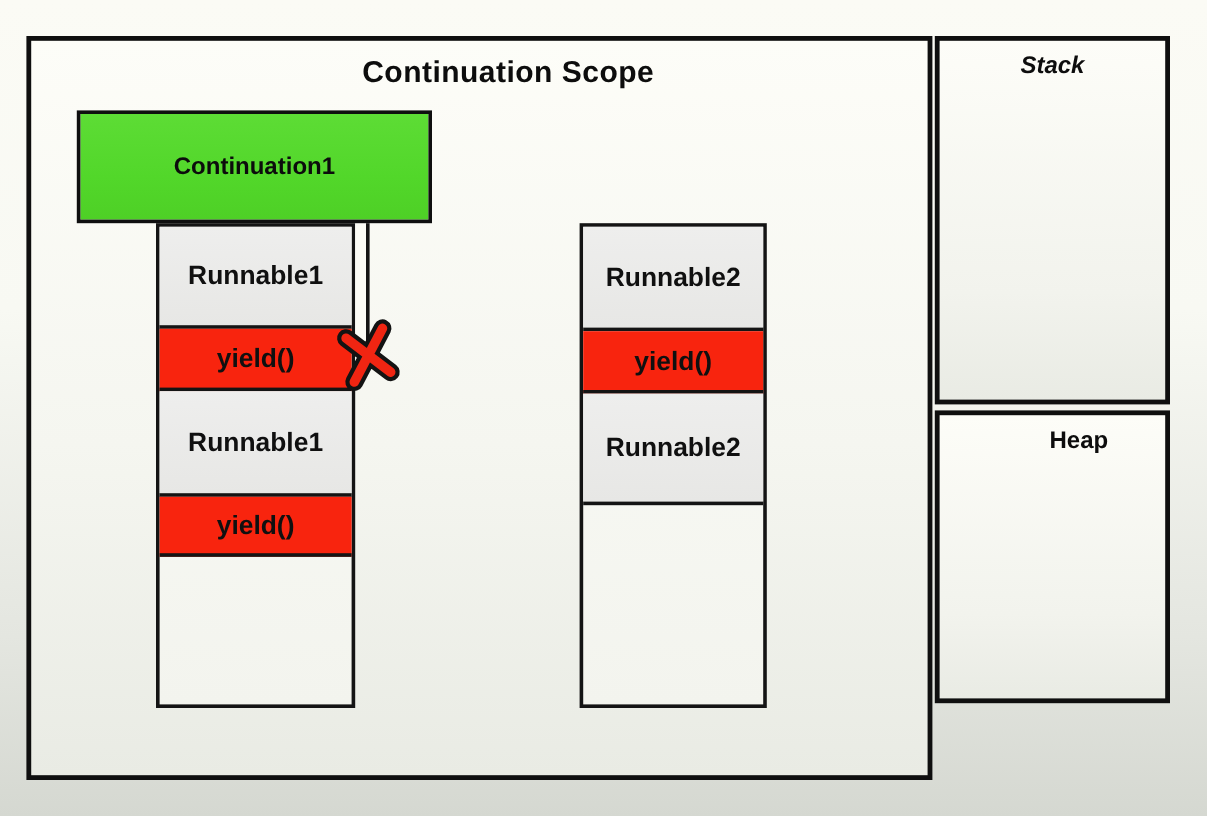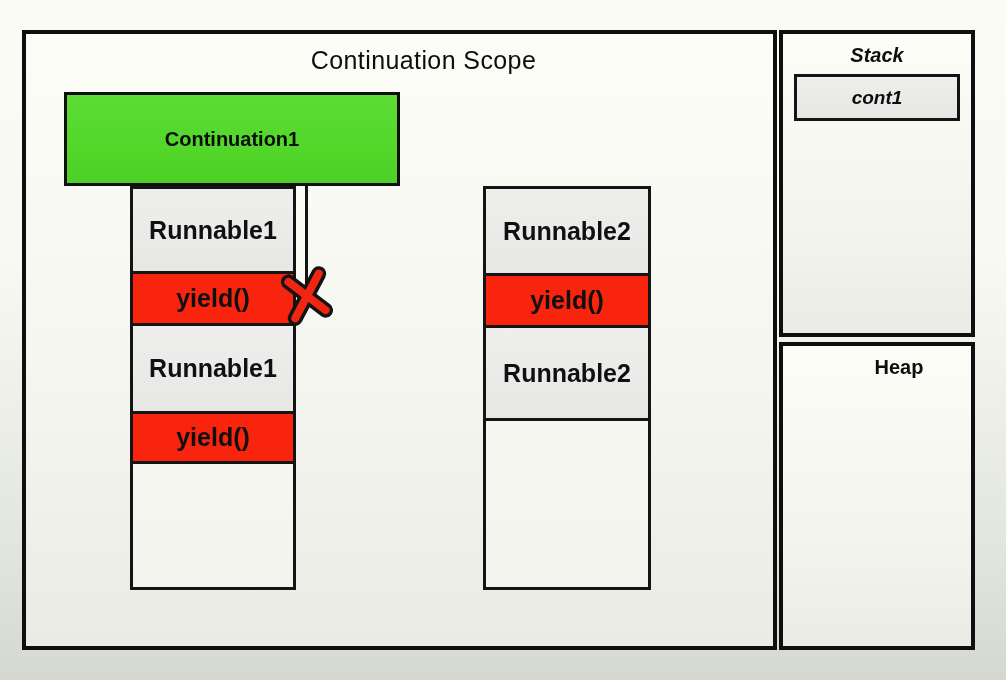--- a/index.html
+++ b/index.html
@@ -18,50 +18,50 @@
 
   
   .main-box {
     left: 22px; top: 30px; width: 755px; height: 620px;
     border: 4px solid #0f0f0f;
     background: linear-gradient(180deg, #fdfdf8 0%, #f5f6f0 55%, #e9ebe4 100%);
   }
   .scope-title {
     position: absolute; left: 0; right: 0; top: 12px;
     text-align: center;
-    font-size: 25px; font-weight: 400; letter-spacing: 0.4px;
+    font-size: 25px; font-weight: 700; letter-spacing: 0.4px;
     color: #0d0d0d;
     padding-left: 48px;
   }
 
   
   .cont-header {
-    height: 94px; width: 336px; top: 92px;
+    height: 94px; width: 296px; top: 92px;
     background: linear-gradient(180deg, #5ddc35 0%, #52d72a 60%, #4ed026 100%);
     border: 3px solid #0f0f0f;
     display: flex; align-items: center; justify-content: center;
     font-size: 20px; font-weight: 800; color: #0c0c0c;
     z-index: 3;
   }
   .cont1 { left: 64px; }
   .cont2 { left: 422px; }
 
   
   .frame-col {
     top: 186px; height: 404px;
     border: 3px solid #141414;
     display: flex; flex-direction: column;
     background: linear-gradient(180deg, #fafbf6, #f3f4ee);
     z-index: 1;
   }
   .col1 { left: 130px; width: 166px; }
-  .col2 { left: 483px; width: 168px; }
+  .col2 { left: 483px; width: 156px; }
   .frame {
     display: flex; align-items: center; justify-content: center;
-    font-size: 25px; font-weight: 800; color: #101010;
+    font-size: 22px; font-weight: 800; color: #101010;
     border-bottom: 3px solid #141414;
     flex: none;
   }
   .frame.runnable { background: linear-gradient(180deg, #eeeeed, #e7e7e5); }
   .frame.yield    { background: #f8240e; }
   .frame.empty    { flex: 1 1 auto; border-bottom: none; background: transparent; }
   .f-r1a { height: 82px; } .f-y1a { height: 49px; }
   .f-r1b { height: 85px; } .f-y1b { height: 47px; }
   .f-r2a { height: 84px; } .f-y2a { height: 49px; }
   .f-r2b { height: 90px; }
@@ -80,21 +80,21 @@
   }
 
   
   .mem-panel {
     left: 779px; width: 196px;
     border: 4px solid #0f0f0f;
     background: linear-gradient(180deg, #fdfdf8 0%, #f2f3ed 70%, #e9ebe4 100%);
     display: flex; flex-direction: column; align-items: center;
   }
   .stack-panel { top: 30px; height: 307px; font-style: italic; }
-  .heap-panel  { top: 342px; height: 308px; padding-left: 44px; }
+  .heap-panel  { top: 342px; height: 244px; padding-left: 44px; }
   .mem-title {
     margin-top: 10px;
     font-size: 20px; font-weight: 800; color: #0d0d0d;
   }
   .mem-item {
     margin-top: 7px;
     width: 166px; height: 47px;
     box-sizing: border-box;
     border: 3px solid #141414;
     background: linear-gradient(180deg, #eeeeec, #e6e6e4);
@@ -132,20 +132,19 @@
 
   <div class="abs frame-col col2">
     <div class="frame runnable f-r2a">Runnable2</div>
     <div class="frame yield f-y2a">yield()</div>
     <div class="frame runnable f-r2b">Runnable2</div>
     <div class="frame empty"></div>
   </div>
 
   <div class="abs mem-panel stack-panel">
     <div class="mem-title">Stack</div>
-    <div class="mem-item">cont1</div>
   </div>
 
   <div class="abs mem-panel heap-panel">
     <div class="mem-title">Heap</div>
   </div>
 
 </div>
 
 </body></html>

